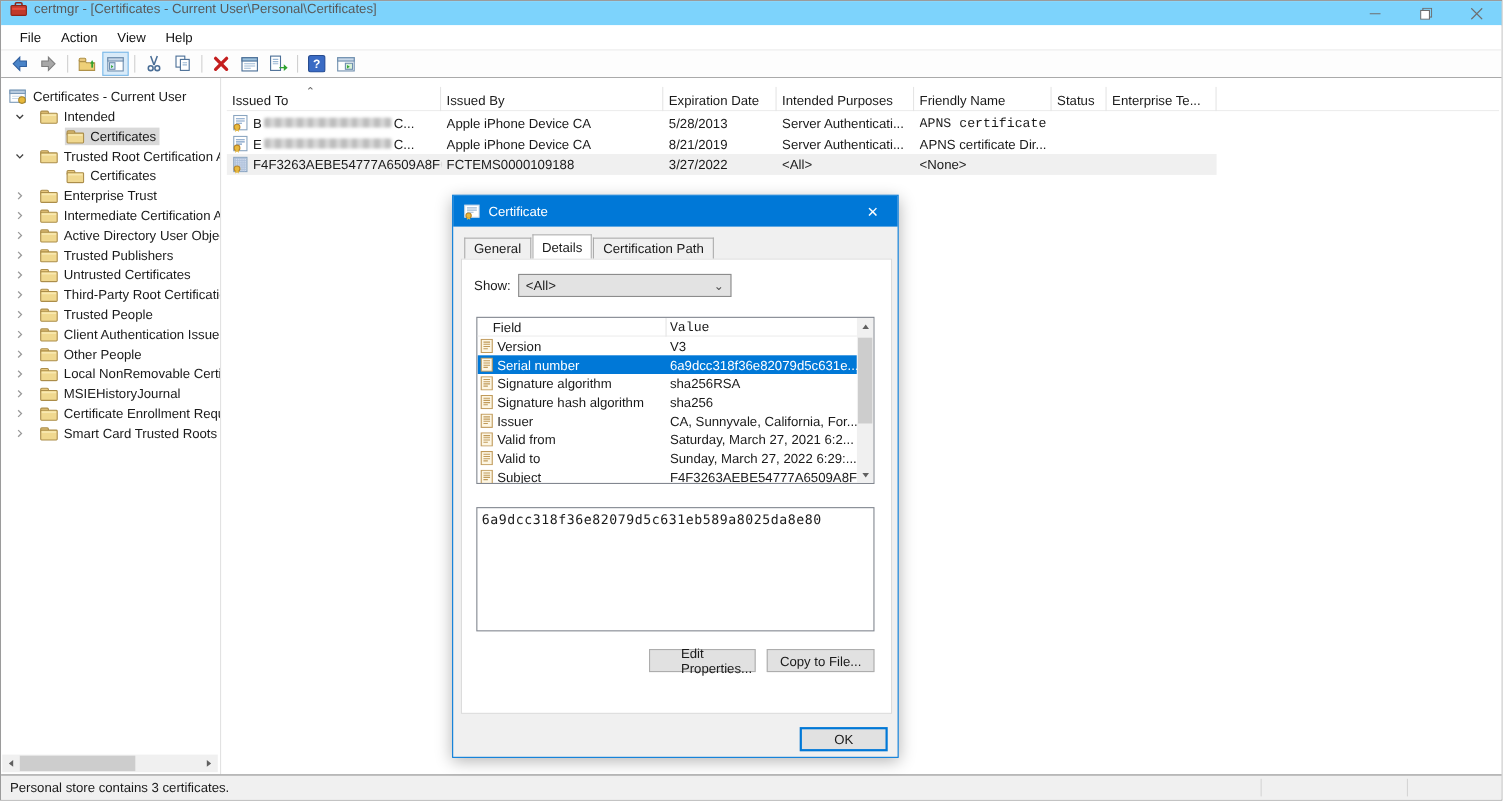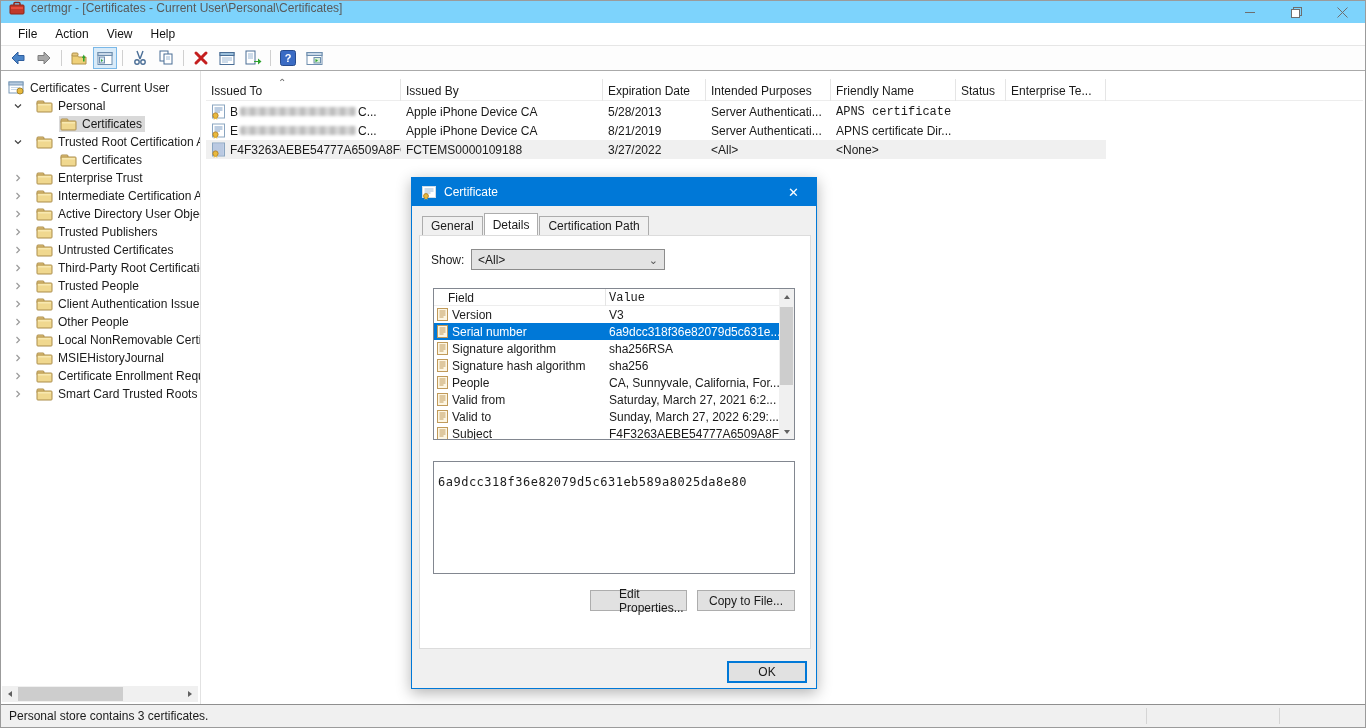--- a/index.html
+++ b/index.html
@@ -79,21 +79,21 @@
   .fl-rows { position:absolute; left:0; top:17px; right:15px; bottom:0; overflow:hidden; }
   .frow { height:17px; display:flex; align-items:center; position:relative; }
   .frow.selected { background:#0078d7; color:#fff; }
   .f-ico { width:13px; height:13px; margin:0 3px 0 2px; flex:none; }
   .f-name { white-space:nowrap; } .f-val { position:absolute; left:175px; white-space:nowrap; }
   .vscroll { position:absolute; right:0; top:0; width:15px; bottom:0; background:#f0f0f0; }
   .vs-arrow { height:15px; display:flex; align-items:center; justify-content:center; }
   .vs-thumb { position:absolute; left:1px; width:13px; top:18px; height:78px; background:#cdcdcd; }
   .vs-bottom { position:absolute; bottom:0; left:0; right:0; }
 
-  .hex-box { position:absolute; left:13px; top:225px; width:362px; height:113px; background:#fff; border:1px solid #828790; padding:13px 4px; font-family:"DejaVu Sans Mono",monospace; font-size:12px; letter-spacing:0.5px; overflow:hidden; }
+  .hex-box { position:absolute; left:13px; top:225px; width:362px; height:113px; background:#fff; border:1px solid #828790; padding:3px 4px; font-family:"DejaVu Sans Mono",monospace; font-size:12px; letter-spacing:0.5px; overflow:hidden; }
 
   .btn { background:#e1e1e1; border:1px solid #adadad; font-family:"Liberation Sans",sans-serif; font-size:12px; display:flex; align-items:center; justify-content:center; }
   .btn-edit { position:absolute; left:170px; top:354px; width:97px; height:21px;padding-left:28px; }
   .btn-copy { position:absolute; left:277px; top:354px; width:98px; height:21px; }
   .btn-ok { position:absolute; left:315px; top:483px; width:80px; height:22px; border:2px solid #0078d7; background:#e1e1e1; }
 
   .arr-up { width:0; height:0; border-left:3px solid transparent; border-right:3px solid transparent; border-bottom:4px solid #606060; }
   .arr-dn { width:0; height:0; border-left:3px solid transparent; border-right:3px solid transparent; border-top:4px solid #606060; }
   .arr-l { width:0; height:0; border-top:3px solid transparent; border-bottom:3px solid transparent; border-right:4px solid #606060; }
   .arr-r { width:0; height:0; border-top:3px solid transparent; border-bottom:3px solid transparent; border-left:4px solid #606060; }
@@ -268,21 +268,21 @@
                 <path d="M2 3.5 L5 6.5 L8 3.5" fill="none" stroke="#404040" stroke-width="1.2"></path>
               </svg>
             </span>
             <span style="width: 12px; flex: 0 0 auto;"></span>
             <span class="tree-sel-wrap">
               <span class="tree-ico"><svg width="17" height="14" viewBox="0 0 17 14">
                   <rect x="1" y="2" width="7" height="4" rx="1" fill="#e8c87e" stroke="#ab8d4a"></rect>
                   <rect x="1" y="4" width="15" height="9" rx="0.8" fill="#f0d88f" stroke="#ab8d4a"></rect>
                   <rect x="2" y="5" width="13" height="1.5" fill="#f8e8b0"></rect>
                 </svg></span>
-              <span class="tree-label">Personal</span>
+              <span class="tree-label">Intended</span>
             </span>
           </div>
           <div class="tree-row" style="padding-left: 58px;">
             <span class="tree-sel-wrap selected">
               <span class="tree-ico"><svg width="17" height="14" viewBox="0 0 17 14">
                   <rect x="1" y="2" width="7" height="4" rx="1" fill="#e8c87e" stroke="#ab8d4a"></rect>
                   <rect x="1" y="4" width="15" height="9" rx="0.8" fill="#f0d88f" stroke="#ab8d4a"></rect>
                   <rect x="2" y="5" width="13" height="1.5" fill="#f8e8b0"></rect>
                 </svg></span>
               <span class="tree-label">Certificates</span>
@@ -698,21 +698,21 @@
               <span class="f-val">sha256</span>
             </div>
             <div class="frow">
               <span class="f-ico"><svg width="13" height="13" viewBox="0 0 13 13">
                   <rect x="1.5" y="0.5" width="10" height="12" fill="#fdf6e3" stroke="#c09a5a"></rect>
                   <line x1="3.5" y1="3" x2="9.5" y2="3" stroke="#c09a5a"></line>
                   <line x1="3.5" y1="5" x2="9.5" y2="5" stroke="#c09a5a"></line>
                   <line x1="3.5" y1="7" x2="9.5" y2="7" stroke="#c09a5a"></line>
                   <line x1="3.5" y1="9" x2="7.5" y2="9" stroke="#c09a5a"></line>
                 </svg></span>
-              <span class="f-name">People</span>
+              <span class="f-name">Issuer</span>
               <span class="f-val">CA, Sunnyvale, California, For...</span>
             </div>
             <div class="frow">
               <span class="f-ico"><svg width="13" height="13" viewBox="0 0 13 13">
                   <rect x="1.5" y="0.5" width="10" height="12" fill="#fdf6e3" stroke="#c09a5a"></rect>
                   <line x1="3.5" y1="3" x2="9.5" y2="3" stroke="#c09a5a"></line>
                   <line x1="3.5" y1="5" x2="9.5" y2="5" stroke="#c09a5a"></line>
                   <line x1="3.5" y1="7" x2="9.5" y2="7" stroke="#c09a5a"></line>
                   <line x1="3.5" y1="9" x2="7.5" y2="9" stroke="#c09a5a"></line>
                 </svg></span>

